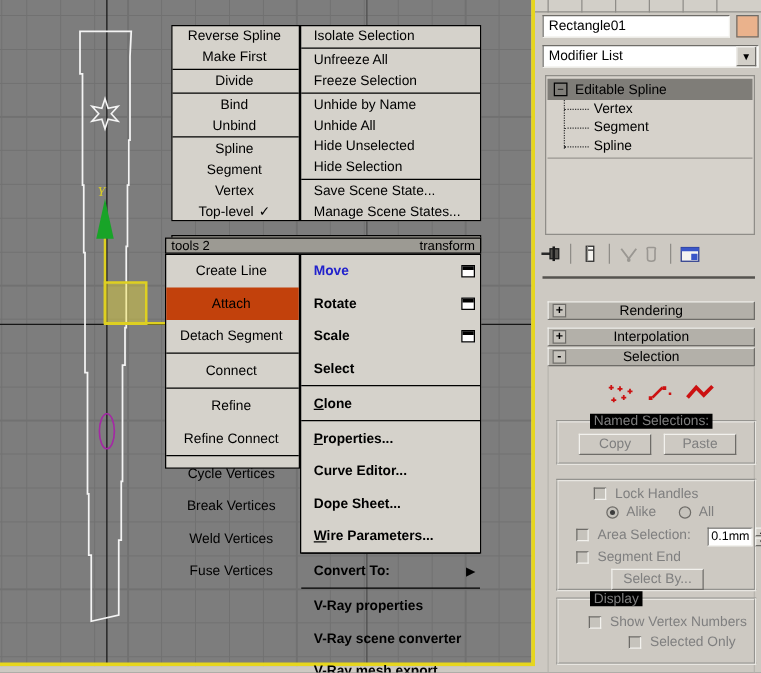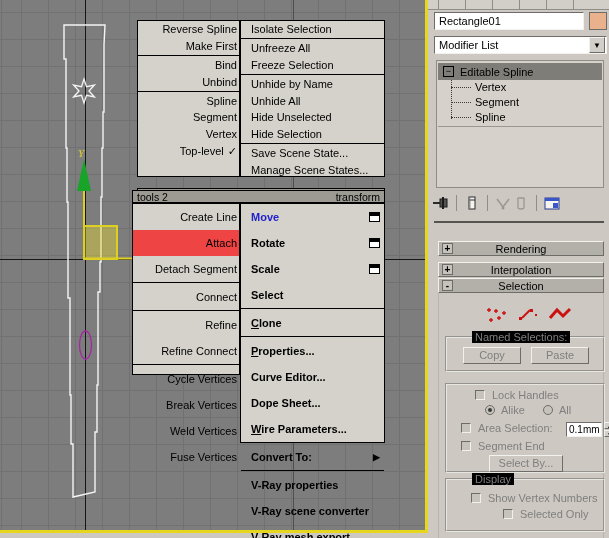--- a/index.html
+++ b/index.html
@@ -14,23 +14,23 @@
   #vp-svg{position:absolute;left:0;top:0;z-index:1;}
   #vp-right-border{position:absolute;left:425px;top:0;width:3px;height:533px;background:#e6d61e;z-index:4;}
   #vp-bottom-border{position:absolute;left:0;top:530px;width:428px;height:3px;background:#e6d61e;z-index:4;}
   #bottom-strip{position:absolute;left:0;top:533px;width:428px;height:5px;background:#cdc9c2;z-index:4;}
   
   .qcol{position:absolute;z-index:5;background:#d5d2cb;border:1px solid #000;box-sizing:border-box;}
   .qgroup{border-bottom:1px solid #000;margin-bottom:1px;}
   .qgroup:last-child{border-bottom:none;margin-bottom:0;}
   .qitem{height:16.9px;line-height:16.9px;white-space:nowrap;display:flex;align-items:center;cursor:default;}
   .low .qitem{height:26px;line-height:16.4px;}
-  .qleft .qitem{justify-content:flex-end;padding-right:2px;gap:4px;}
+  .qleft .qitem{justify-content:center;padding-right:2px;gap:4px;}
   .qright .qitem{justify-content:flex-start;padding-left:10px;gap:5px;}
-  .qitem.hl{background:#ef4444;}
+  .qitem.hl{background:#c2410c;}
   .qitem.blue{color:#2222cc;}
   .sicon{width:9px;height:8px;border:1px solid #000;background:#fff;position:relative;margin-left:auto;margin-right:4px;flex:0 0 auto;}
   .sicon::after{content:"";position:absolute;left:0;top:0;width:9px;height:3px;background:#000;}
   .subarrow{margin-left:auto;margin-right:4px;font-size:9px;}
   .chk{font-size:11px;}
   .qhdr{position:absolute;z-index:6;background:#9c9a93;border:1px solid #000;box-sizing:border-box;
         font-size:10.5px;display:flex;justify-content:space-between;align-items:center;padding:0 4px;}
   
   #panel{position:absolute;left:428px;top:0;width:181px;height:538px;background:#cdc9c2;z-index:5;}
   #panel *{box-sizing:border-box;}
@@ -98,20 +98,25 @@
   <div class="qgroup">
     <div class="qitem">
         <span>Reverse Spline</span>
       </div>
     <div class="qitem">
         <span>Make First</span>
       </div>
   </div>
   <div class="qgroup">
     <div class="qitem">
+        <span>Divide</span>
+      </div>
+  </div>
+  <div class="qgroup">
+    <div class="qitem">
         <span>Bind</span>
       </div>
     <div class="qitem">
         <span>Unbind</span>
       </div>
   </div>
   <div class="qgroup">
     <div class="qitem">
         <span>Spline</span>
       </div>

